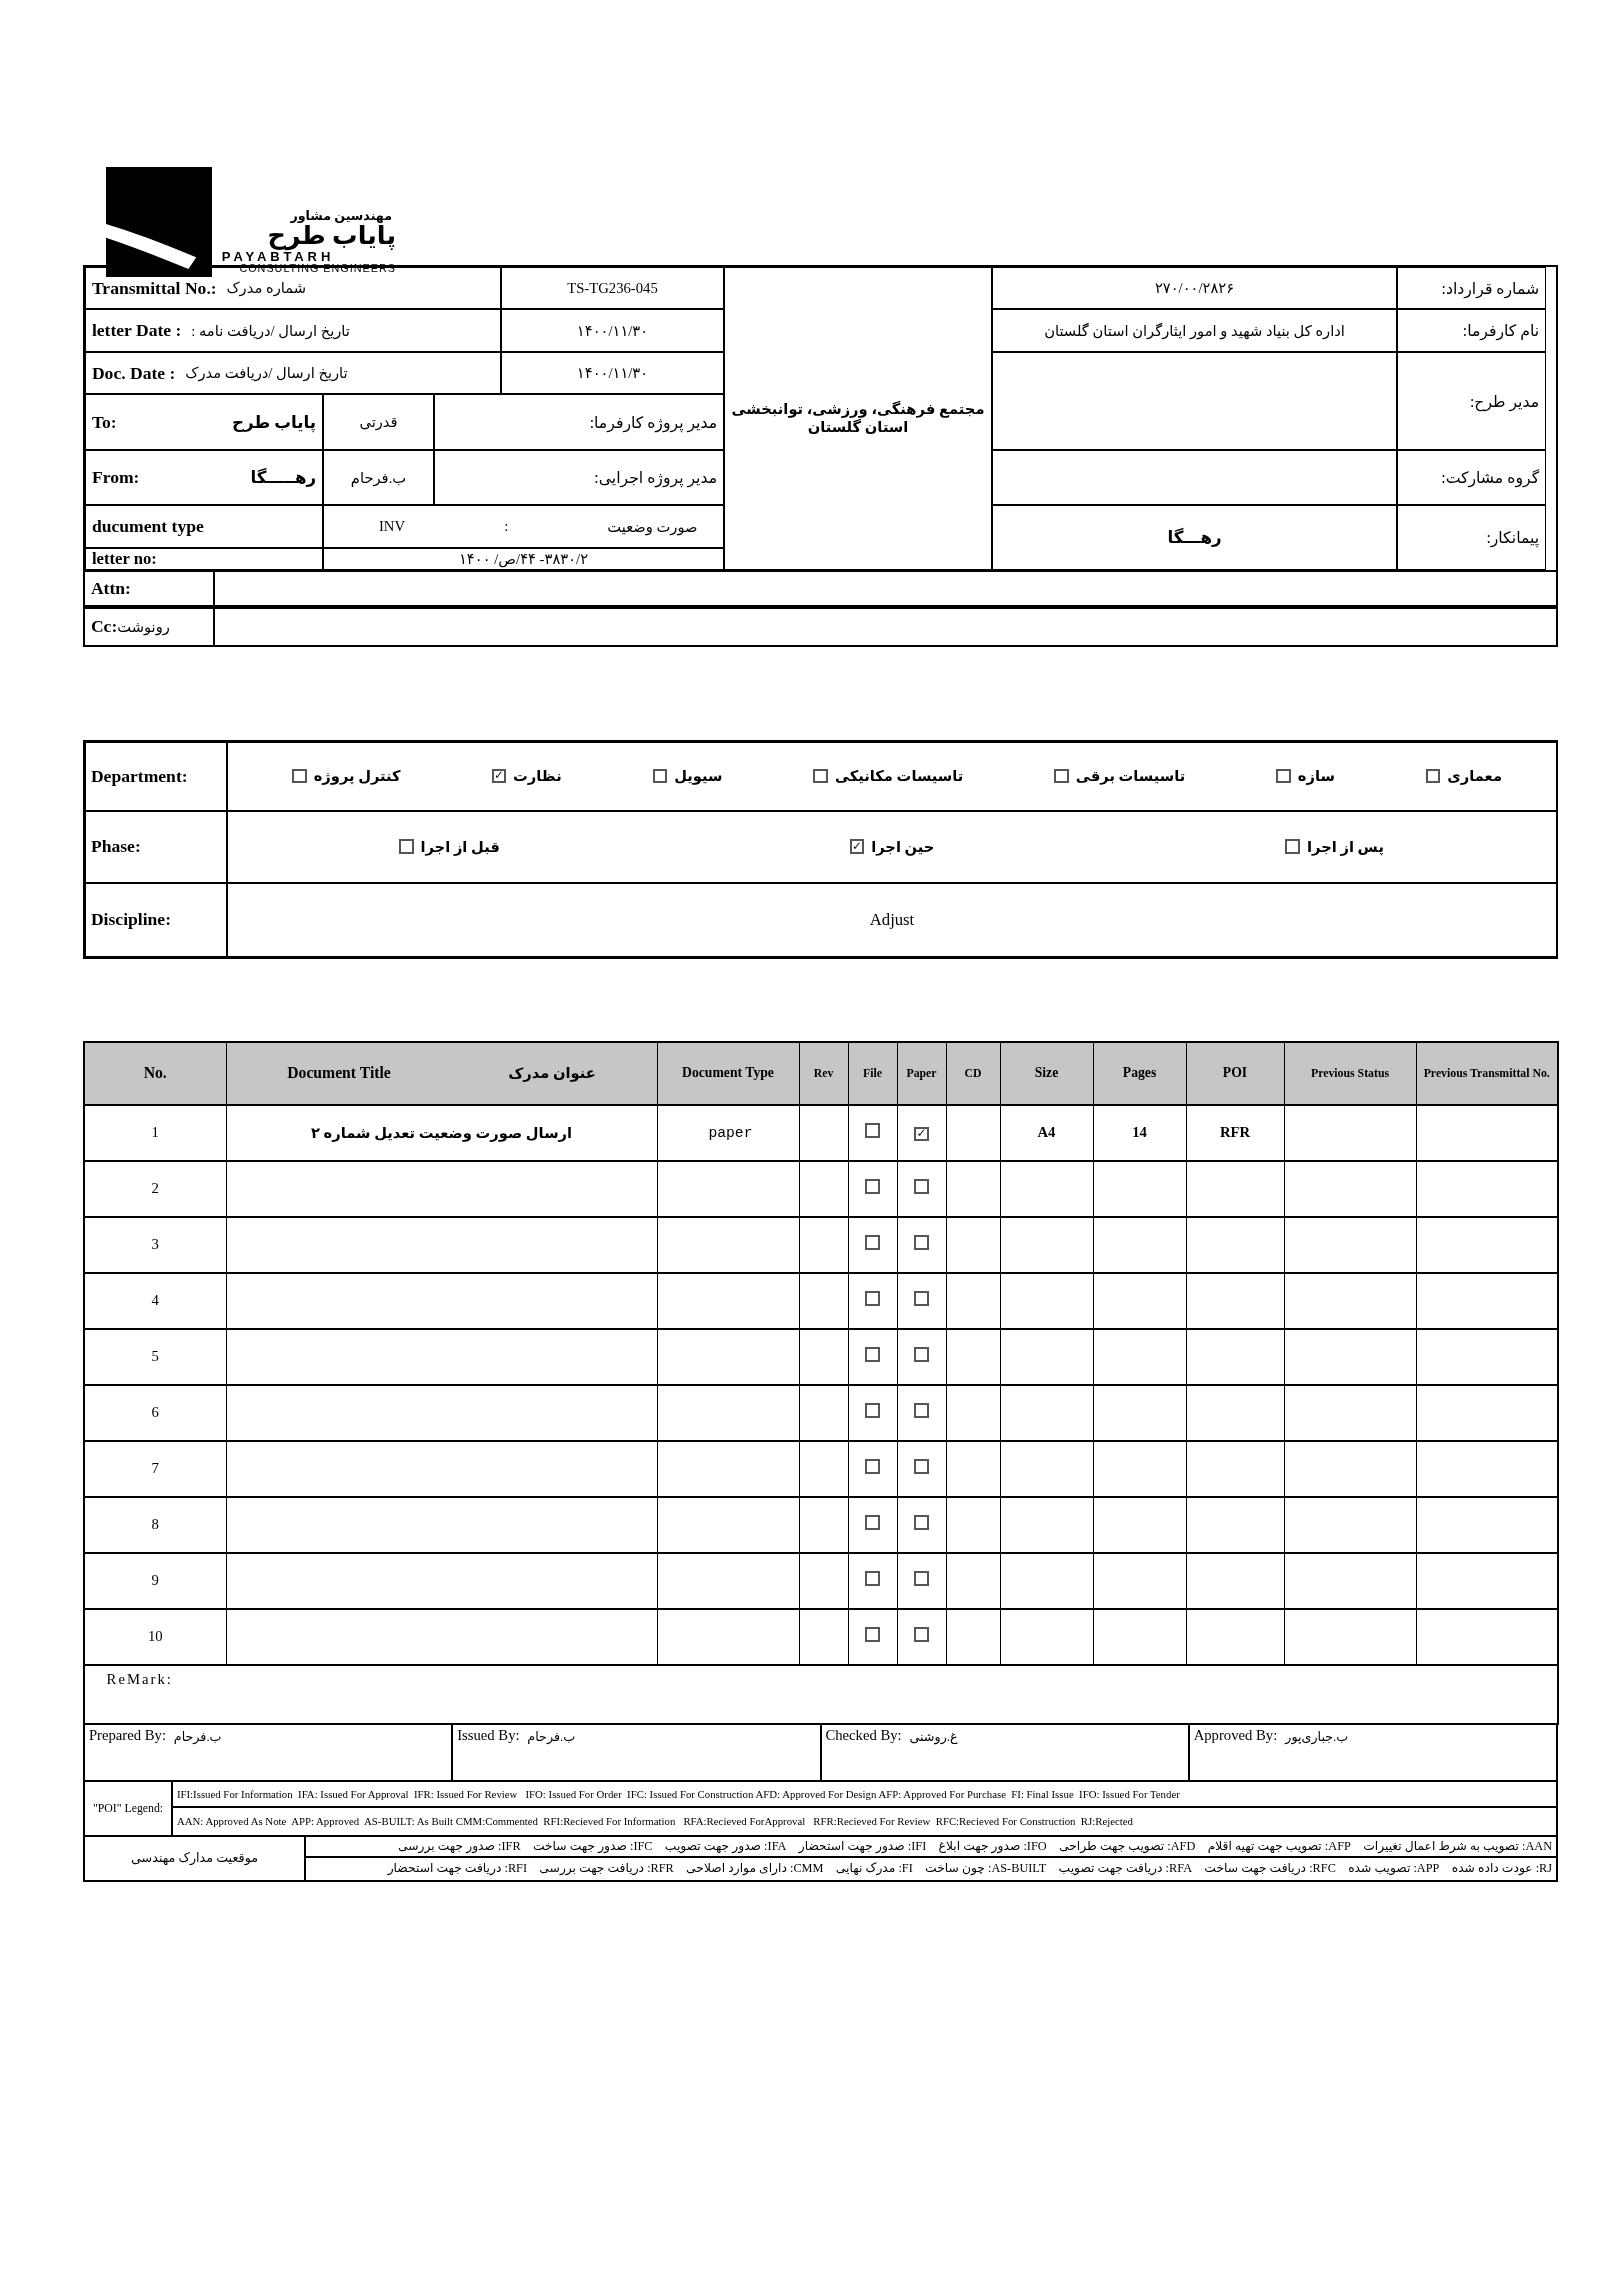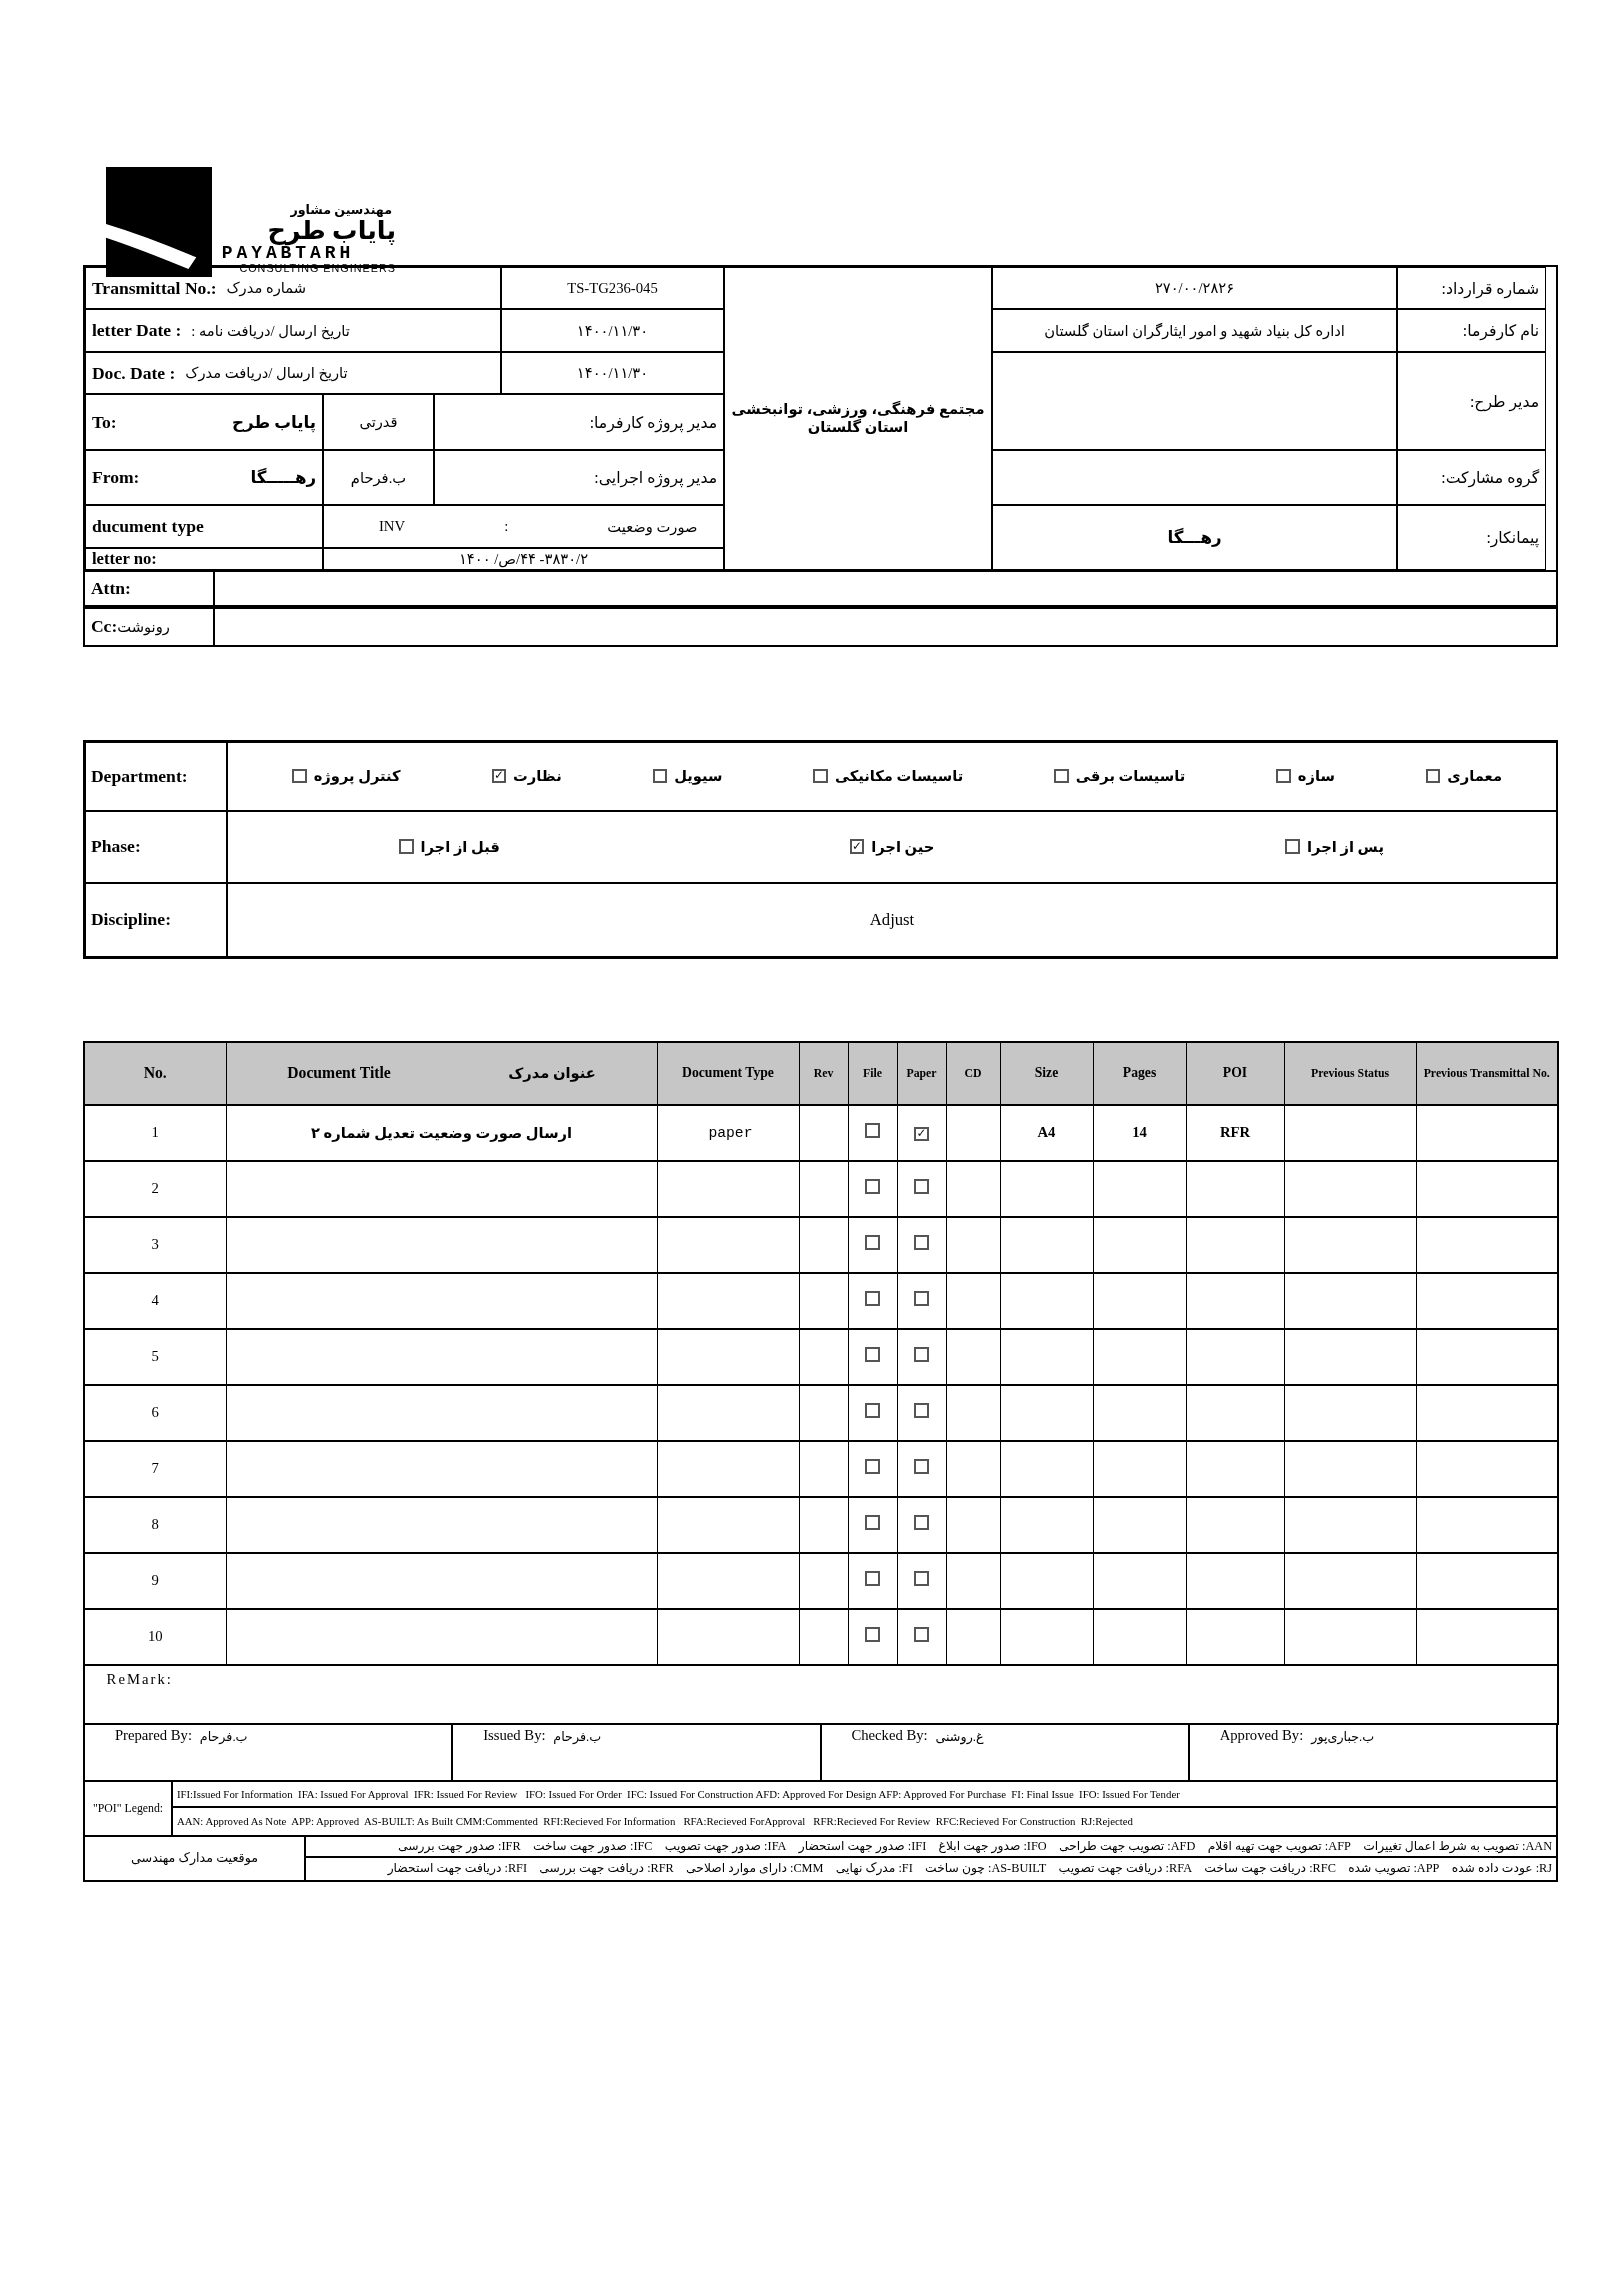--- a/index.html
+++ b/index.html
@@ -11,21 +11,21 @@
   .content{position:absolute;left:83px;top:0;width:1475px;}
 
   
   .top-band{position:relative;height:118px;margin-top:147px;}
   .logo-wrap{position:absolute;left:23px;top:19.6px;display:flex;align-items:flex-end;gap:9.8px;}
   .logo-mark{width:106px;height:110px;background:#000;position:relative;overflow:hidden;flex:0 0 auto;}
   .logo-mark svg{position:absolute;left:0;top:0;}
   .logo-text{display:flex;flex-direction:column;align-items:flex-start;line-height:1.05;padding-bottom:2px;}
   .logo-fa-small{font-size:12.7px;font-weight:bold;direction:rtl;align-self:flex-end;margin-right:3.9px;}
   .logo-fa-large{font-size:25.5px;font-weight:bold;direction:rtl;align-self:flex-end;}
-  .logo-en{font-size:18px;font-weight:bold;letter-spacing:3.9px;font-family:Liberation Mono, monospace;text-align:center;}
+  .logo-en{font-size:13px;font-weight:bold;letter-spacing:3.9px;font-family:Liberation Sans, sans-serif;text-align:center;}
   .logo-en-sub{font-size:10.8px;letter-spacing:1px;font-family:"Liberation Sans",sans-serif;margin-left:17.6px;}
   .doc-title{position:absolute;left:0;right:157px;top:47px;text-align:center;font-size:18.6px;font-weight:bold;}
 
   
   .hdr-grid,.cls-grid,.doc-table,.sig-row,.poi-block,.fa-block{box-sizing:border-box;}
 
   
   .hdr-grid{
     display:grid;border:2.9px solid #000;
     grid-template-columns:238px 111px 67px 223px 268px 405px 149px;
@@ -70,21 +70,21 @@
   td.cell-title{direction:rtl;font-weight:bold;font-size:15.7px;}
   td.cell-type{text-align:left;padding-left:5.9px;font-family:"Liberation Mono","DejaVu Sans Mono",monospace;font-size:13.7px;}
   td.cell-no{font-size:15.7px;}
   td.b{font-weight:bold;}
   .remark-cell{height:59px !important;vertical-align:top;text-align:left !important;padding:5.9px 0 0 21.6px;font-size:12.7px;letter-spacing:2px;border-top:2.9px solid #000;}
 
   
   .sig-row{display:flex;border:2.9px solid #000;border-top:none;height:57px;}
   .sig-box{flex:1;border-right:2px solid #000;padding:2px 3.9px;font-size:14.7px;display:flex;align-items:flex-start;gap:7.8px;box-sizing:border-box;}
   .sig-box:last-child{border-right:none;gap:8px;}
-  .sig-label{white-space:nowrap;margin-left:26px;}
+  .sig-label{white-space:nowrap;}
   .sig-name{direction:rtl;font-size:12.7px;padding-top:2px;}
 
   
   .poi-block{display:flex;border:2.9px solid #000;border-top:none;}
   .poi-lab{width:88px;border-right:2px solid #000;display:flex;align-items:center;justify-content:center;text-align:center;font-size:11.8px;box-sizing:border-box;}
   .poi-lines{flex:1;display:flex;flex-direction:column;}
   .poi-line{height:26.5px;border-bottom:2px solid #000;display:flex;align-items:center;padding-left:3.9px;font-size:10.8px;white-space:nowrap;overflow:hidden;box-sizing:border-box;}
   .poi-line:last-child{border-bottom:none;}
 
   

